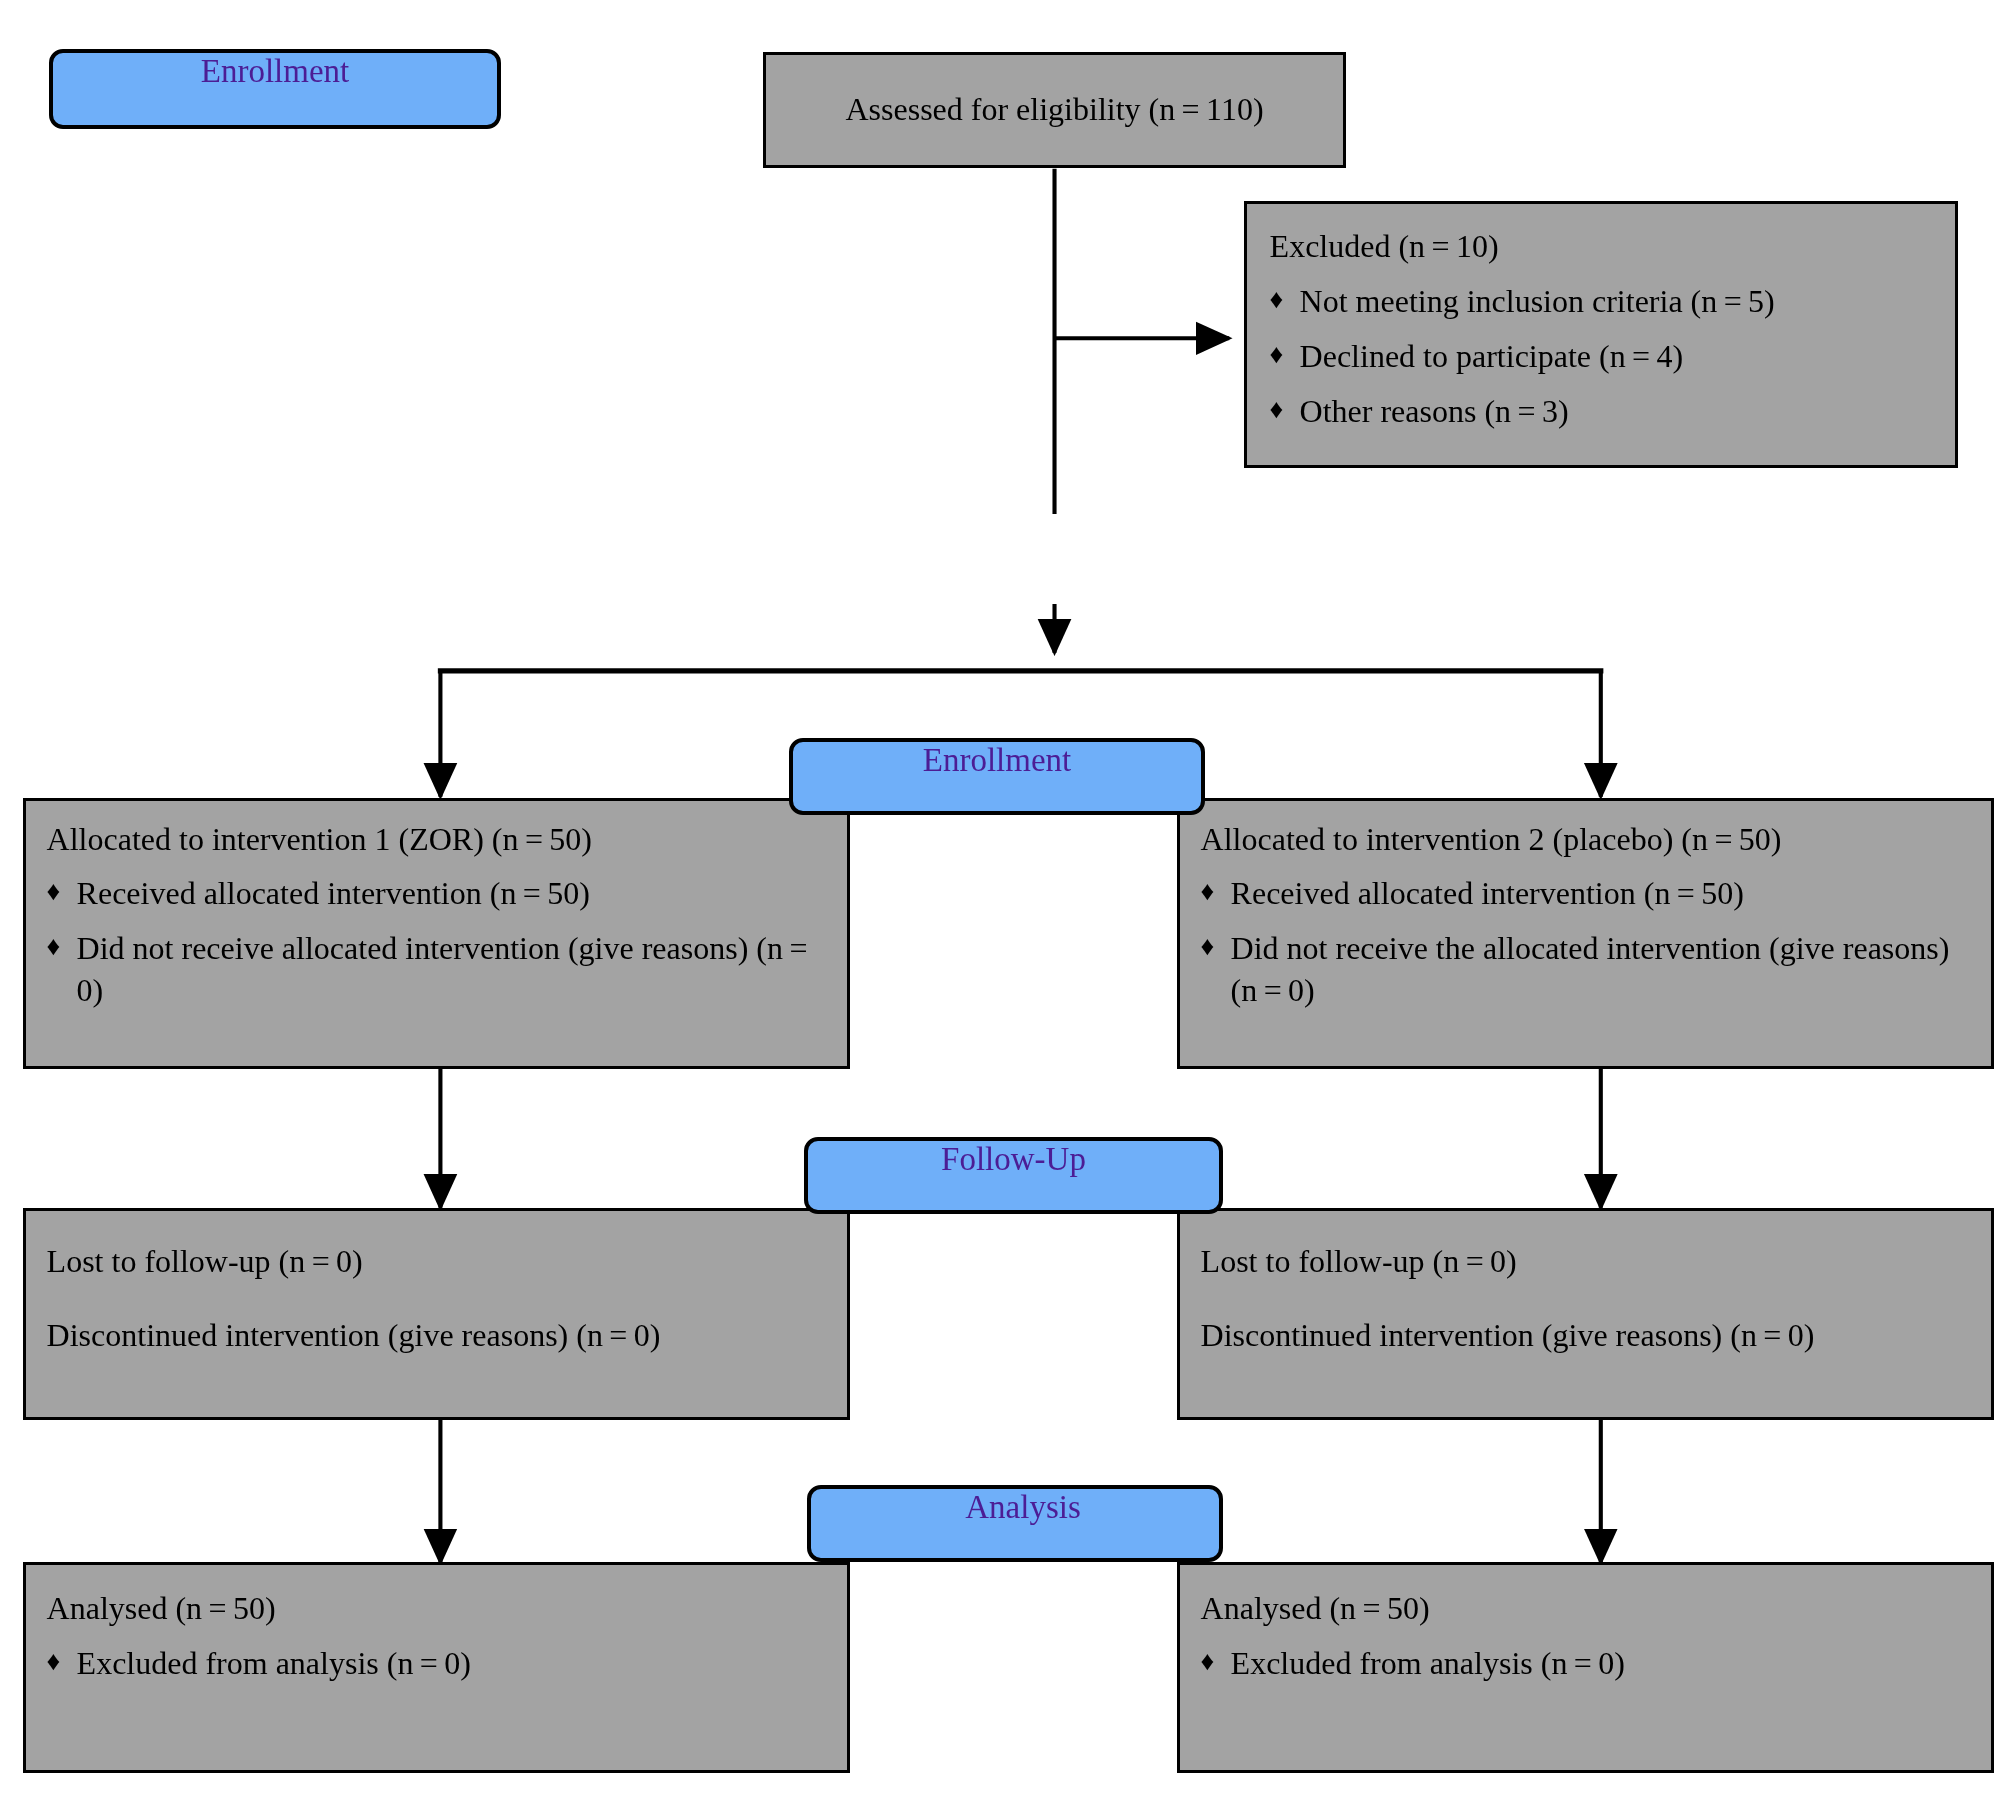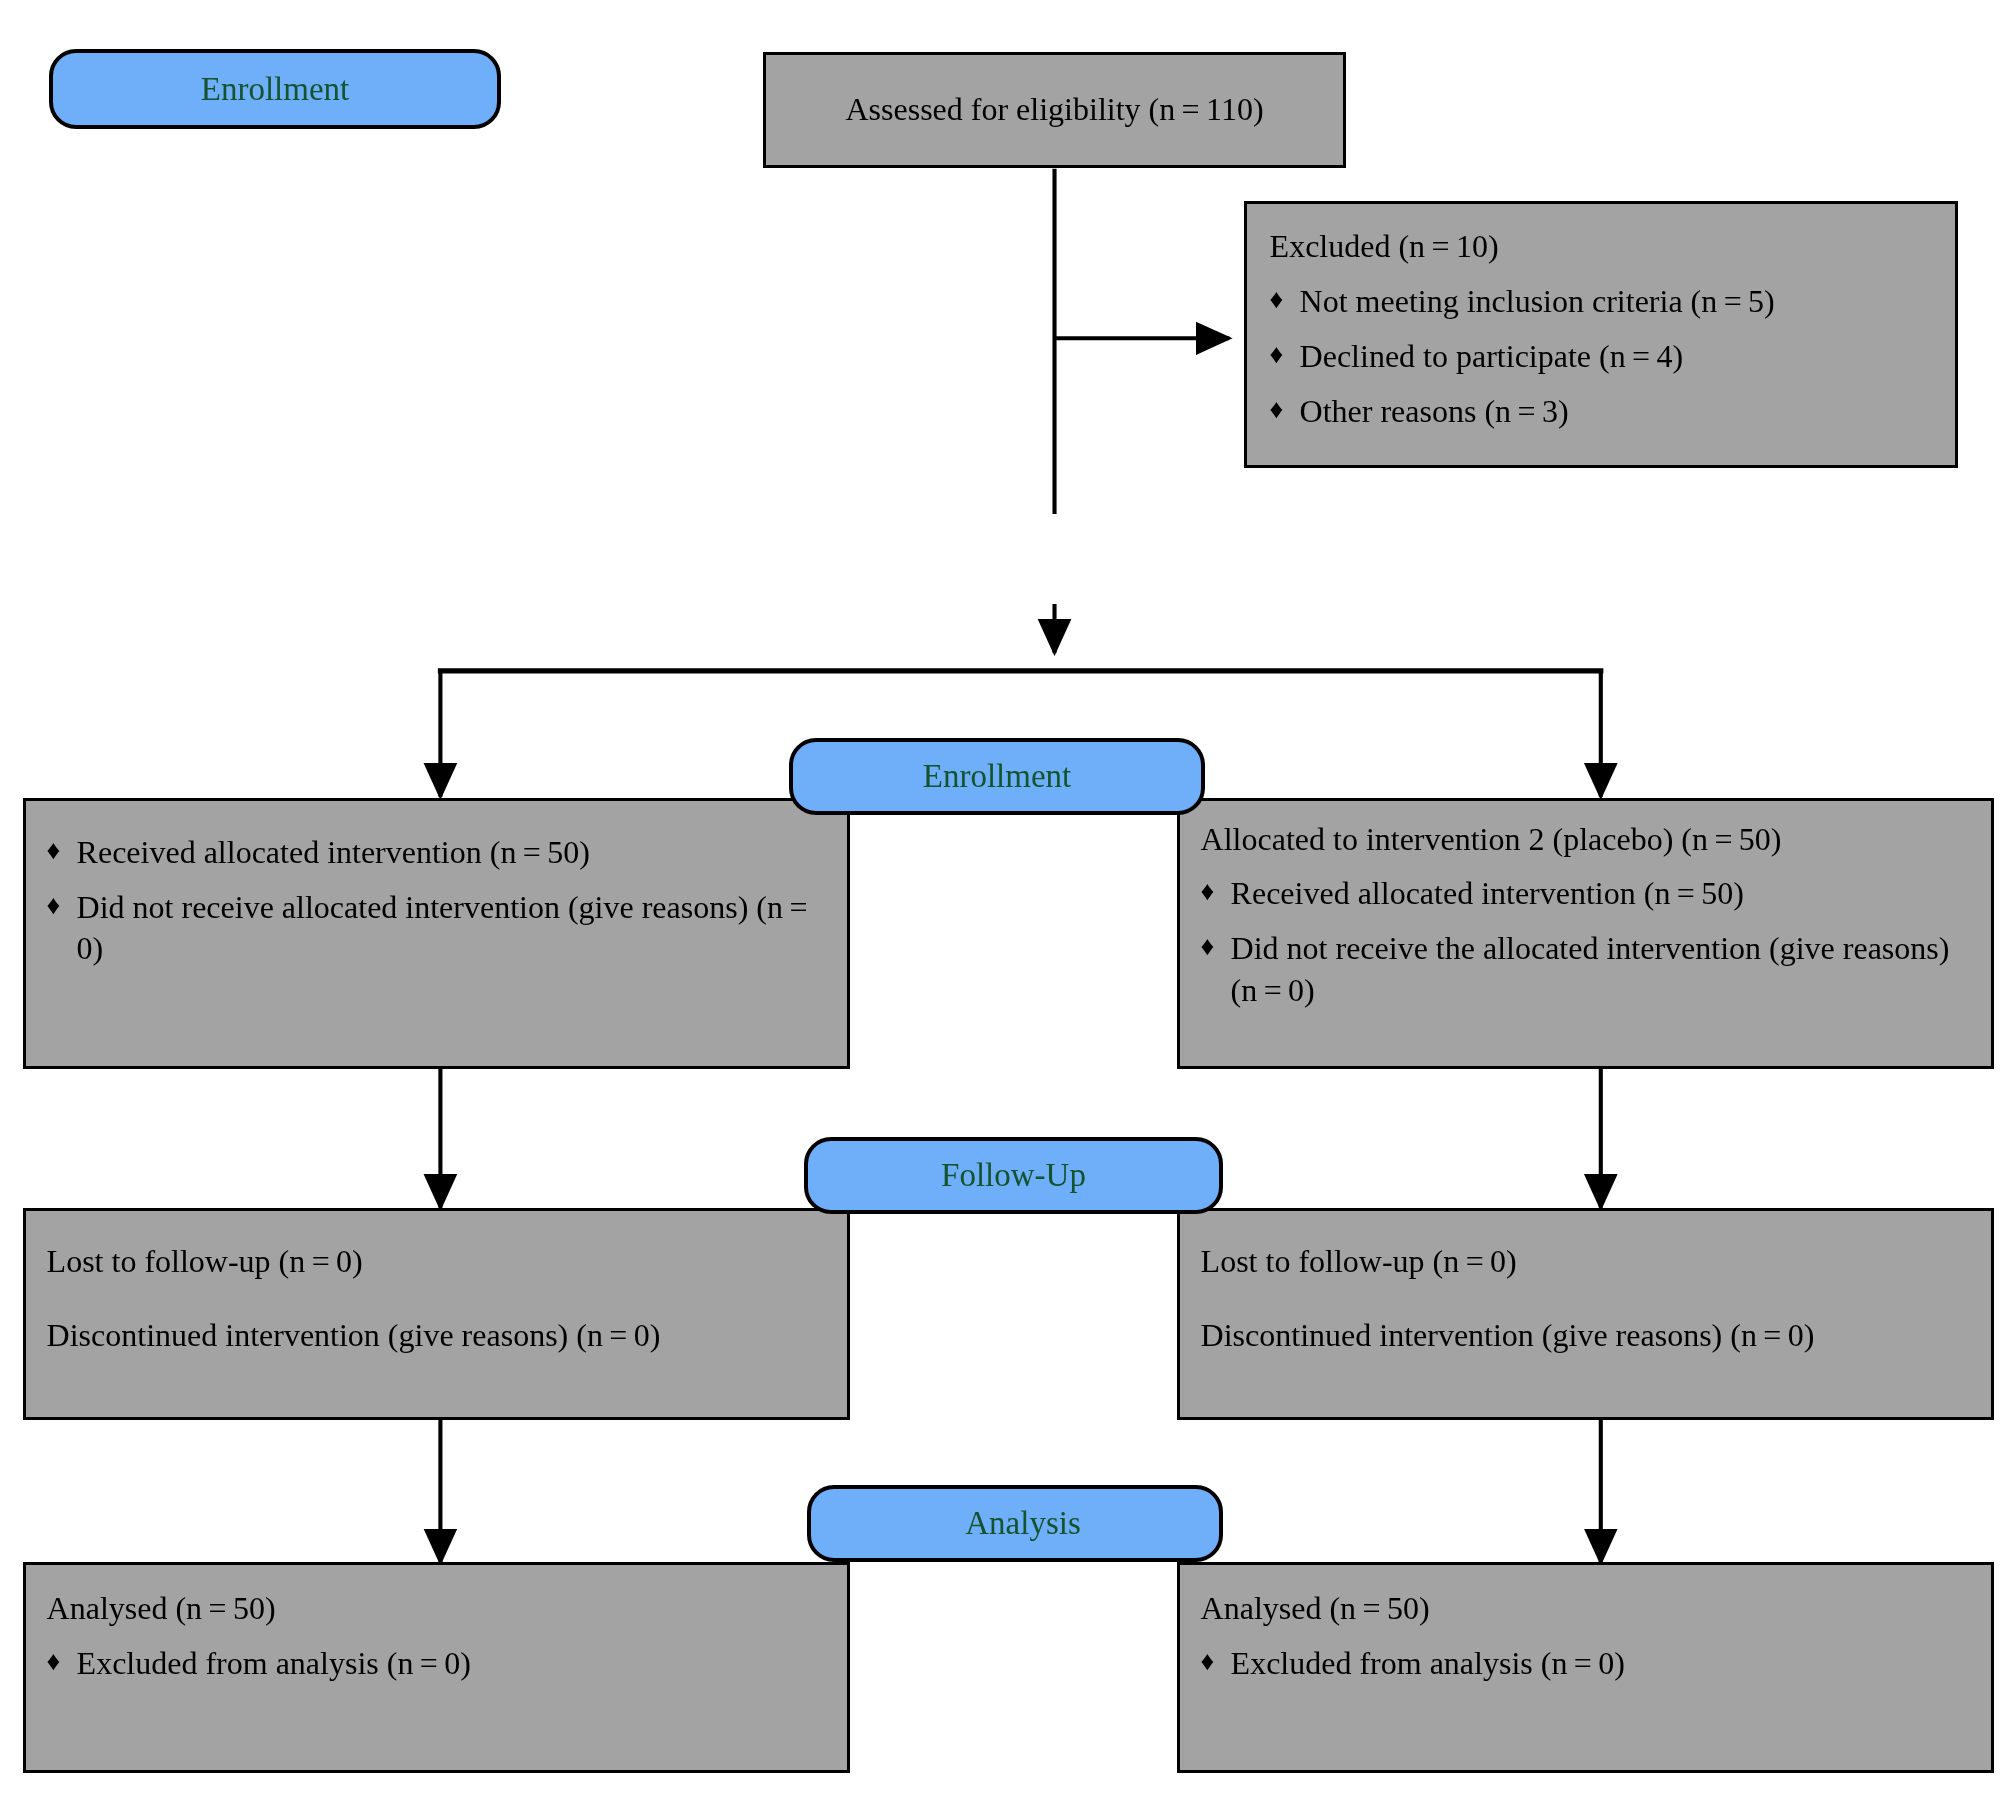--- a/index.html
+++ b/index.html
@@ -69,25 +69,25 @@
     color: #000000;
   }
   .plain-line + .plain-line {
     margin-top: 32px;
   }
   .phase-banner {
     position: absolute;
     box-sizing: border-box;
     background: #6FAFF9;
     border: 4.6px solid #000000;
-    border-radius: 27px;
+    border-radius: 14px;
     display: flex;
-    align-items: center;
+    align-items: flex-start;
     justify-content: center;
-    color: #14532d;
+    color: #4c1d95;
     font-size: 33px;
     z-index: 5;
   }
 </style>
 </head>
 <body>
 
 <div id="diagram-root">
 
   <svg class="connectors" viewBox="0 0 3921 3537">
@@ -141,20 +141,21 @@
       <span class="bullet-text">Other reasons (n = 3)</span>
     </div>
   </div>
 
 
   <div class="phase-banner" style="left:789px; top:738px; width:416px; height:77px;">
     <span>Enrollment</span>
   </div>
 
   <div class="node-box" style="left:23px; top:798px; width:827px; height:271px; padding:17.5px 20.6px;">
+    <div class="line wrap">Allocated to intervention 1 (ZOR) (n = 50)</div>
     <div class="bullet-line">
       <span class="bullet">♦</span>
       <span class="bullet-text">Received allocated intervention (n = 50)</span>
     </div>
     <div class="bullet-line">
       <span class="bullet">♦</span>
       <span class="bullet-text">Did not receive allocated intervention (give reasons) (n = 0)</span>
     </div>
   </div>
 

